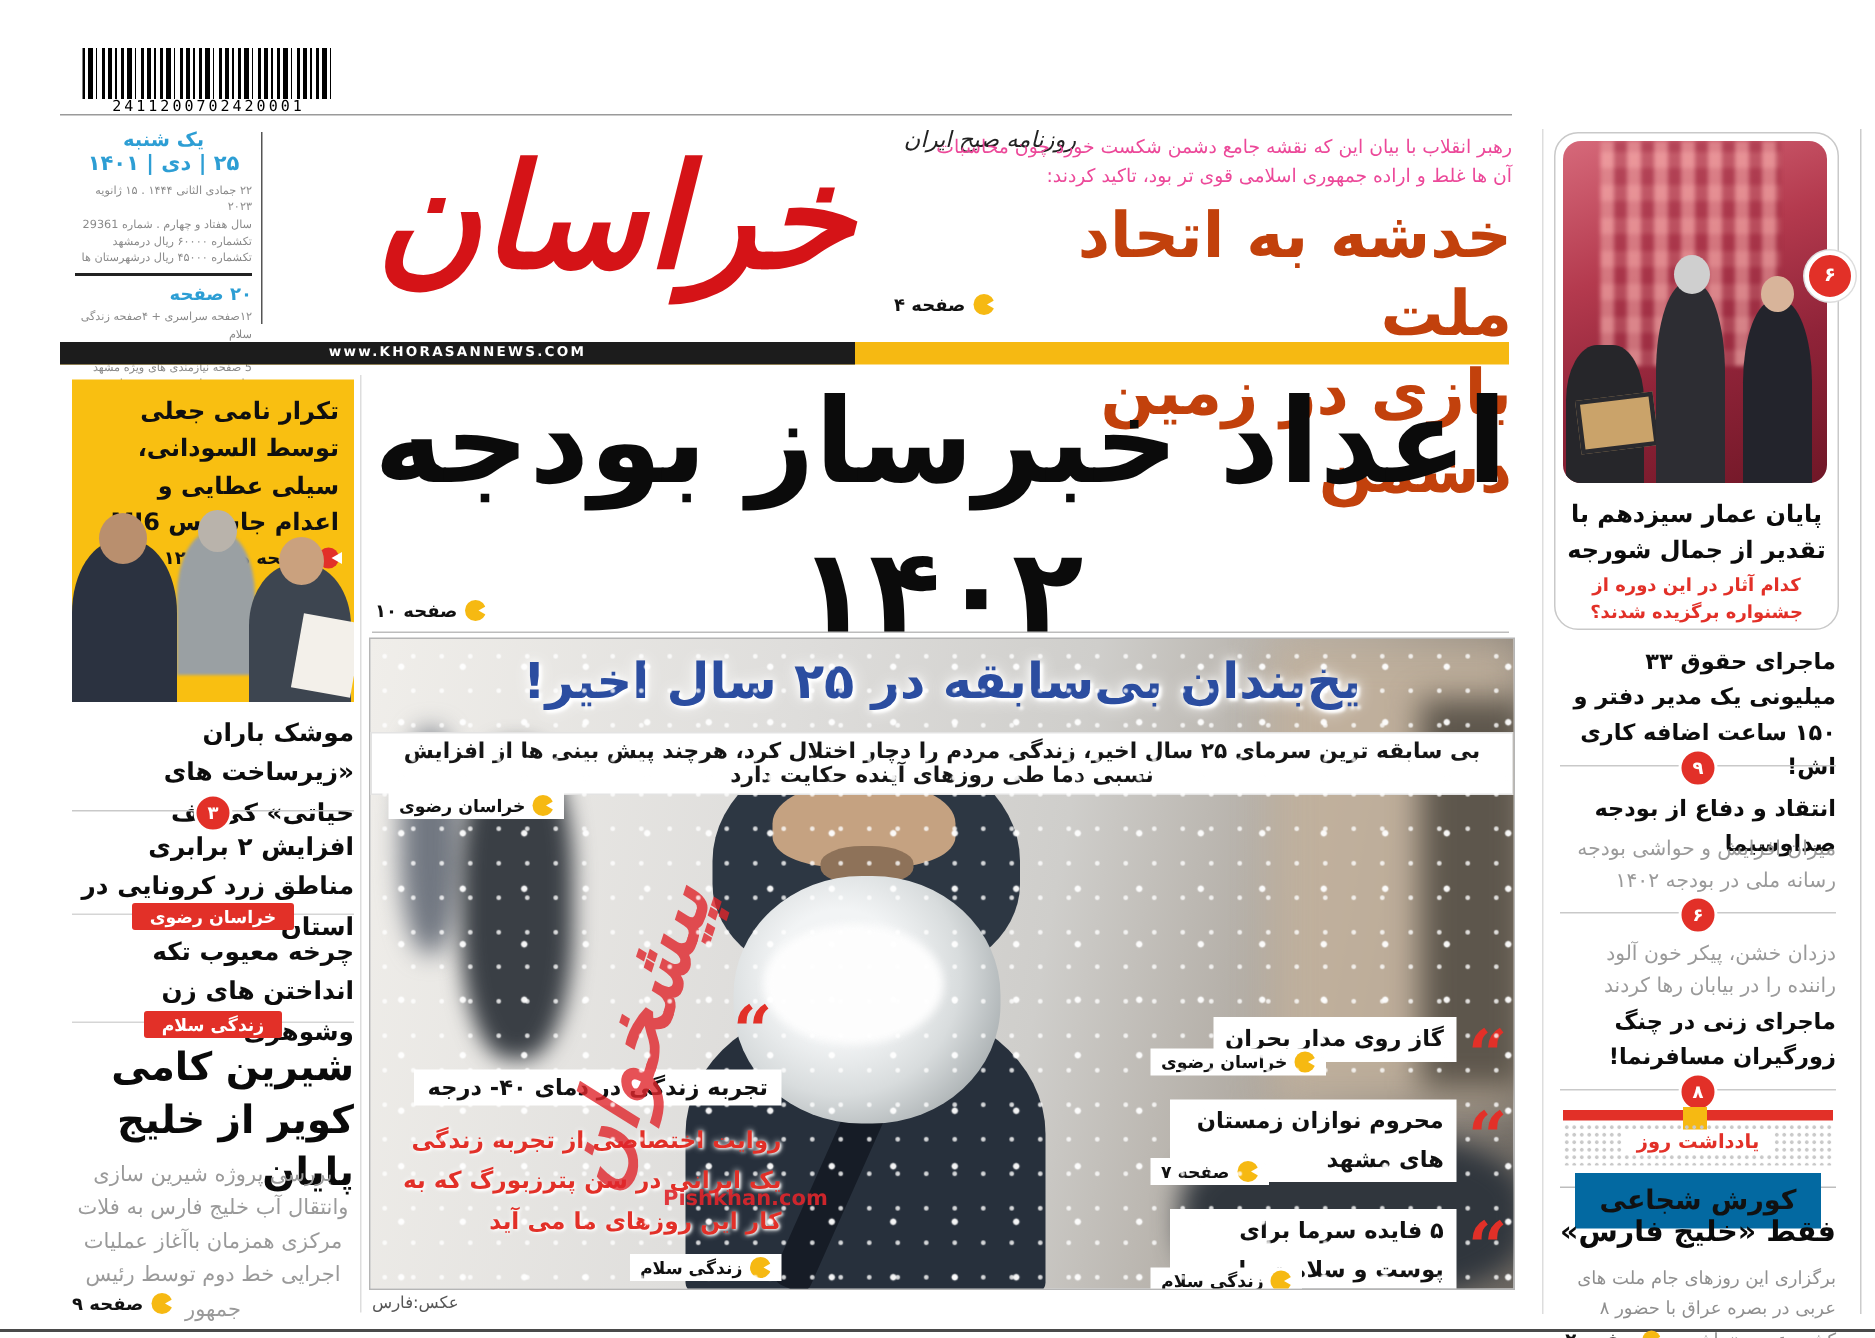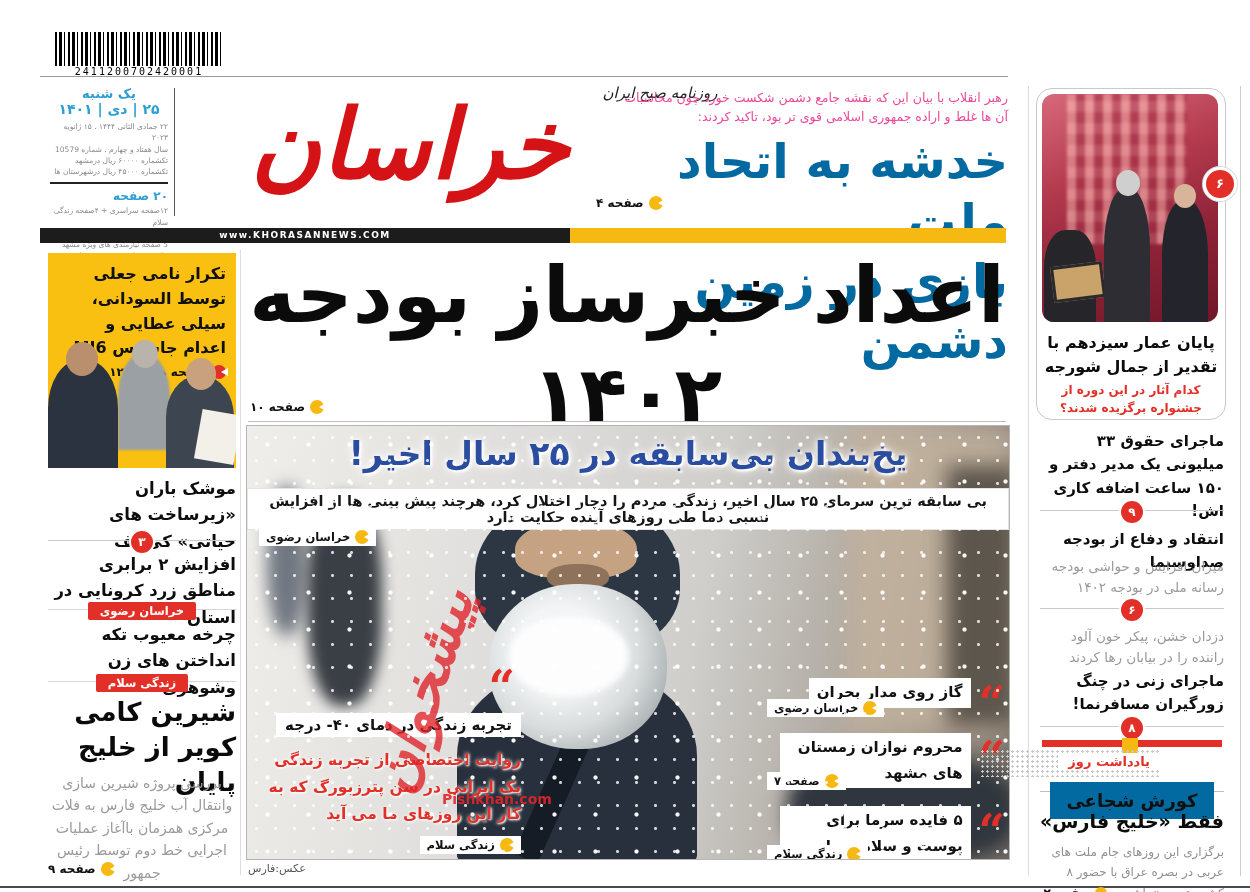--- a/index.html
+++ b/index.html
@@ -17,21 +17,21 @@
   .dateblock .ln{color:#8a8a8a;font-size:7.5px;line-height:1.5;text-align:right;}
   .dateblock .sep{height:2px;background:#222;margin:5px 0;}
   .dateblock .pc{color:#2d9ed4;font-weight:bold;font-size:12px;text-align:right;margin-bottom:2px;}
   .mast-vline{left:174px;top:88px;width:1px;height:128px;background:#555;}
   .tagline{left:560px;top:84px;width:200px;text-align:center;font-size:15px;color:#222;
            font-family:"DejaVu Serif",serif;font-style:italic;}
   .logo{left:200px;top:92px;width:420px;text-align:center;color:#d51317;
         font-family:"DejaVu Serif",serif;font-style:italic;font-weight:bold;font-size:96px;line-height:1.1;}
   .topstory{left:620px;top:88px;width:388px;text-align:right;}
   .topstory .kick{font-size:12.5px;color:#ec4899;line-height:1.55;margin-bottom:4px;}
-  .topstory .h1,.topstory .h2{font-size:48px;font-weight:900;line-height:1.25;color:#0369a1;letter-spacing:-.5px;}
+  .topstory .h1,.topstory .h2{font-size:42px;font-weight:900;line-height:1.25;color:#c2410c;letter-spacing:-.5px;}
   .pageref{display:inline-flex;align-items:center;gap:5px;font-size:12px;font-weight:bold;color:#111;}
   .cres{display:inline-block;width:14px;height:14px;border-radius:50%;background:#f6b912;position:relative;flex:none;}
   .cres::before{content:"";position:absolute;right:-2px;top:3px;border:4px solid transparent;border-right:7px solid #fff;}
   .cres.red{background:#e23028;}
   .ts-page{left:596px;top:196px;}
   .urlbar{left:40px;top:228px;width:966px;height:15px;background:#f6b912;direction:ltr;}
   .urlbar .blk{position:absolute;left:0;top:0;width:530px;height:15px;background:#1c1c1c;color:#fff;
                font-size:9px;line-height:15px;text-align:center;letter-spacing:1.5px;font-weight:bold;}
   
   .lead{left:248px;top:246px;width:758px;text-align:center;}
@@ -129,21 +129,21 @@
   .fest .b6{position:absolute;right:-12px;top:78px;width:28px;height:28px;border-radius:50%;background:#e23028;color:#fff;
      font-size:13px;font-weight:bold;text-align:center;line-height:28px;border:3px solid #fff;box-shadow:0 0 0 1px #ddd;}
   .fest .tt{position:absolute;left:6px;top:242px;width:176px;text-align:center;font-size:16px;font-weight:900;line-height:1.5;color:#0c0c0c;}
   .fest .rs{position:absolute;left:6px;top:292px;width:176px;text-align:center;font-size:12px;font-weight:bold;color:#e23028;line-height:1.5;}
   .sb{left:1040px;width:184px;text-align:right;}
   .sb-bold{font-size:15px;font-weight:900;line-height:1.55;color:#0d0d0d;}
   .sb-gray{font-size:13.5px;color:#9a9a9a;line-height:1.55;}
   .sb-div{left:1040px;width:184px;border-top:1px solid #c9c9c9;height:0;}
   .note-bar{left:1042px;top:740px;width:180px;height:7px;background:#e23028;}
   .note-tab{left:1122px;top:738px;width:16px;height:22px;background:#f6b912;}
-  .note-dots{left:980px;top:749px;width:180px;height:28px;
+  .note-dots{left:1042px;top:749px;width:180px;height:28px;text-align:center;
      background-image:radial-gradient(#c9c9c9 1px,transparent 1.4px);background-size:5px 5px;}
   .note-dots span{display:inline-block;background:#fff;padding:1px 10px;color:#e23028;font-size:13px;font-weight:900;margin-top:4px;}
   .author-row{left:1040px;top:782px;width:184px;text-align:center;}
   .author-row .line{position:absolute;left:0;top:9px;width:100%;height:1px;background:#bdbdbd;}
   .author{position:relative;display:inline-block;background:#0369a1;color:#111;font-size:18px;font-weight:900;padding:8px 16px;}
   .note-title{left:1040px;top:810px;width:184px;text-align:center;font-size:19px;font-weight:900;color:#0b0b0b;}
   .note-text{left:1040px;top:842px;width:184px;text-align:right;font-size:12px;color:#8f8f8f;line-height:1.7;}
   .note-text b{color:#111;}
   .note-text .cres{width:12px;height:12px;vertical-align:-2px;}
 </style>
@@ -153,21 +153,21 @@
 <div class="page">
 
   <div class="abs barcode"></div>
   <div class="abs barcode-num">2411200702420001</div>
   <div class="abs toprule"></div>
 
   <div class="abs dateblock">
     <div class="wd">یک شنبه</div>
     <div class="df">۲۵ | دی | ۱۴۰۱</div>
     <div class="ln">۲۲ جمادی الثانی ۱۴۴۴ . ۱۵ ژانویه ۲۰۲۳</div>
-    <div class="ln">سال هفتاد و چهارم . شماره 10579</div>
+    <div class="ln">سال هفتاد و چهارم . شماره 29361</div>
     <div class="ln">تکشماره ۶۰۰۰۰ ریال درمشهد</div>
     <div class="ln">تکشماره ۴۵۰۰۰ ریال درشهرستان ها</div>
     <div class="sep"></div>
     <div class="pc">۲۰ صفحه</div>
     <div class="ln">۱۲صفحه سراسری + ۴صفحه زندگی سلام</div>
     <div class="ln">۴صفحه روزنامه استانی</div>
     <div class="ln">5 صفحه نیازمندی های ویژه مشهد</div>
     <div class="ln">چاپ همزمان درمشهد و تهران</div>
   </div>
   <div class="abs mast-vline"></div>

